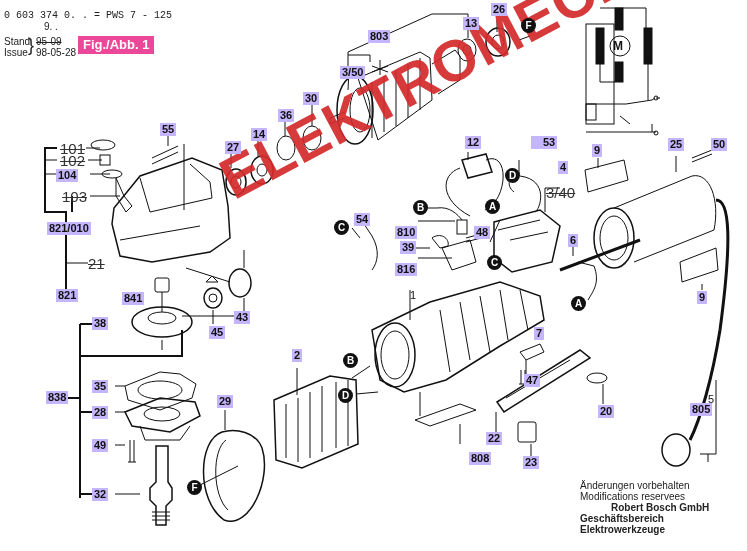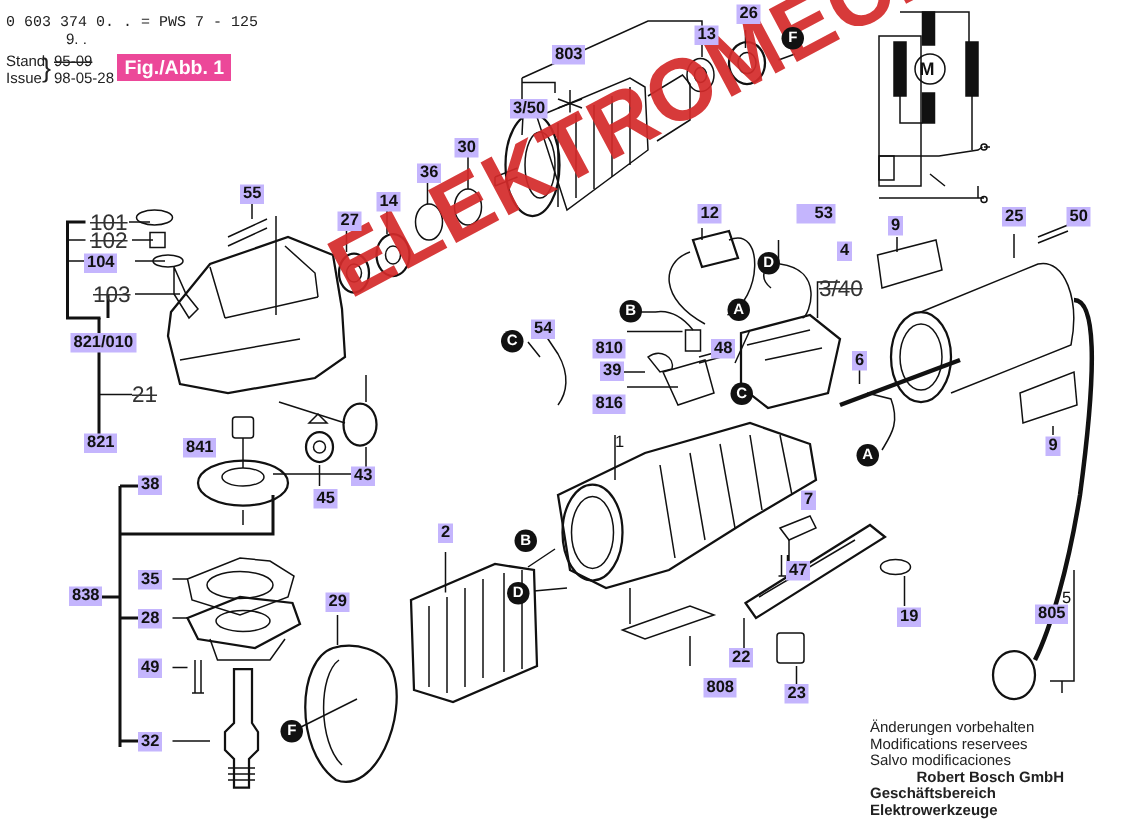--- a/index.html
+++ b/index.html
@@ -228,21 +228,21 @@
 <div class="lbl" style="left:395px;top:263px;">816</div>
 <div class="lbl" style="left:568px;top:234px;">6</div>
 <div class="lbl" style="left:697px;top:291px;">9</div>
 <div class="lbl plain" style="left:408px;top:289px;">1</div>
 <div class="lbl" style="left:209px;top:326px;">45</div>
 <div class="lbl" style="left:234px;top:311px;">43</div>
 <div class="lbl" style="left:92px;top:317px;">38</div>
 <div class="lbl" style="left:292px;top:349px;">2</div>
 <div class="lbl" style="left:534px;top:327px;">7</div>
 <div class="lbl" style="left:490px;top:374px;margin-left:34px;">47</div>
-<div class="lbl" style="left:598px;top:405px;">19</div>
+<div class="lbl" style="left:598px;top:405px;">20</div>
 <div class="lbl" style="left:92px;top:380px;">35</div>
 <div class="lbl" style="left:46px;top:391px;">838</div>
 <div class="lbl" style="left:92px;top:406px;">28</div>
 <div class="lbl" style="left:217px;top:395px;">29</div>
 <div class="lbl" style="left:92px;top:439px;">49</div>
 <div class="lbl" style="left:486px;top:432px;">22</div>
 <div class="lbl" style="left:523px;top:456px;">23</div>
 <div class="lbl" style="left:445px;top:452px;margin-left:24px;">808</div>
 <div class="lbl" style="left:92px;top:488px;">32</div>
 <div class="lbl plain" style="left:706px;top:393px;">5</div>
@@ -255,17 +255,16 @@
 <div class="dot" style="left:413px;top:200px;">B</div>
 <div class="dot" style="left:343px;top:353px;">B</div>
 <div class="dot" style="left:334px;top:220px;">C</div>
 <div class="dot" style="left:487px;top:255px;">C</div>
 <div class="dot" style="left:505px;top:168px;">D</div>
 <div class="dot" style="left:338px;top:388px;">D</div>
 
 <div class="abs footer" style="left:580px;top:480px;">
   <div>Änderungen vorbehalten</div>
   <div>Modifications reservees</div>
-  <div>Salvo modificaciones</div>
   <div style="font-weight:bold;padding-left:31px;">Robert Bosch GmbH</div>
   <div style="font-weight:bold;">Geschäftsbereich Elektrowerkzeuge</div>
 
 </div>
 
 </body></html>

